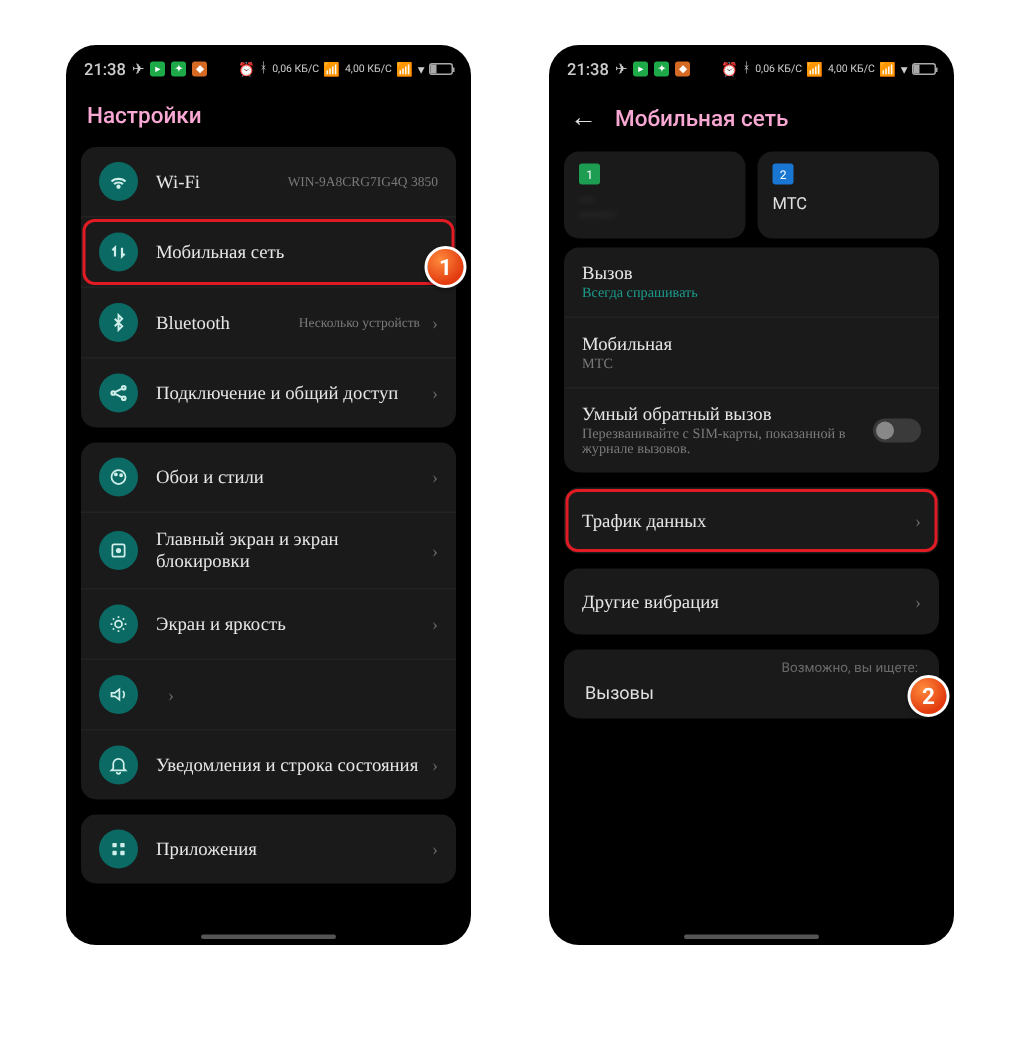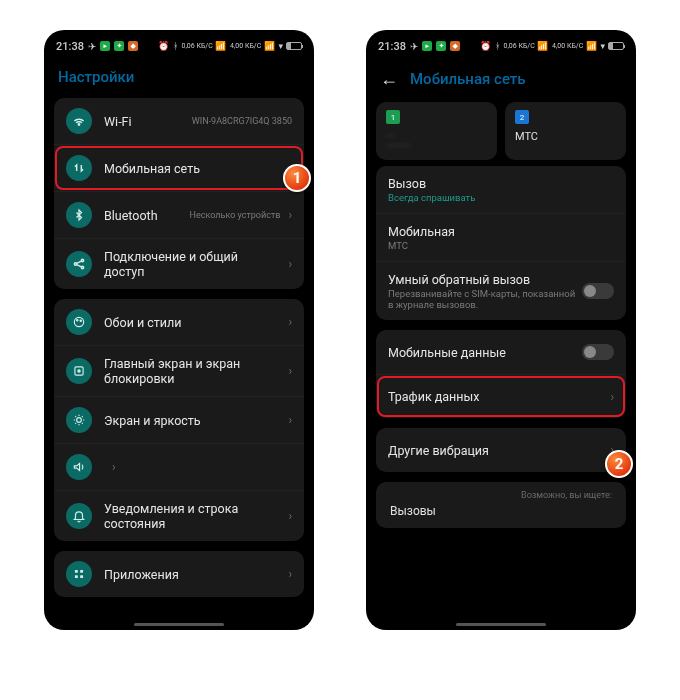--- a/index.html
+++ b/index.html
@@ -33,34 +33,35 @@
   .sb-orange { background:#d56a24; }
   .sb-net { font-size:7px; line-height:1; }
   .batt { width:16px; height:8px; border:1px solid #aaa; border-radius:2px; position:relative;}
   .batt::after{content:'';position:absolute;right:-2px;top:2px;width:1px;height:3px;background:#aaa;}
   .batt i{display:block;height:100%;width:30%;background:#aaa;}
 
   .header {
     display:flex; align-items:center; gap:12px;
     padding: 10px 14px 12px;
   }
-  .header h1 { font-size: 15px; font-weight: 500; color:#0369a1;}
+  .header h1 { font-size: 15px; font-weight: 500; color:#f9a8d4;}
 
   .content { padding: 0 10px; }
   .card {
     background: #1a1a1a;
     border-radius: 10px;
     margin-bottom: 10px;
     overflow: hidden;
   }
   .row {
     display: flex; align-items: center;
     padding: 10px 12px;
     min-height: 44px;
     position: relative;
+    font-family: Liberation Serif, serif;
   }
   .row + .row { border-top: 1px solid rgba(255,255,255,0.04); }
   .ico-circ {
     width: 26px; height: 26px; border-radius: 50%;
     background: #0b6a64;
     display: flex; align-items: center; justify-content: center;
     margin-right: 12px; flex-shrink: 0;
     color: #cfeeea;
   }
   .row-body { flex: 1; display:flex; flex-direction:column; gap:1px; overflow:hidden; }
@@ -341,26 +342,20 @@
       <div class="row">
         <div class="row-body">
           <span class="row-title">Умный обратный вызов</span>
           <span class="row-sub">Перезванивайте с SIM-карты, показанной в журнале вызовов.</span>
         </div>
         <div class="toggle"></div>
       </div>
     </div>
 
     <div class="card">
-      <div class="row">
-        <div class="row-body">
-            <span class="row-title">Мобильные данные</span>
-          </div>
-        <div class="toggle"></div>
-      </div>
       <div class="row" style="position:relative">
         <div class="hl"></div>
         <div class="row-body">
             <span class="row-title">Трафик данных</span>
           </div>
         <span class="chev">›</span>
       </div>
     </div>
 
     <div class="card">

